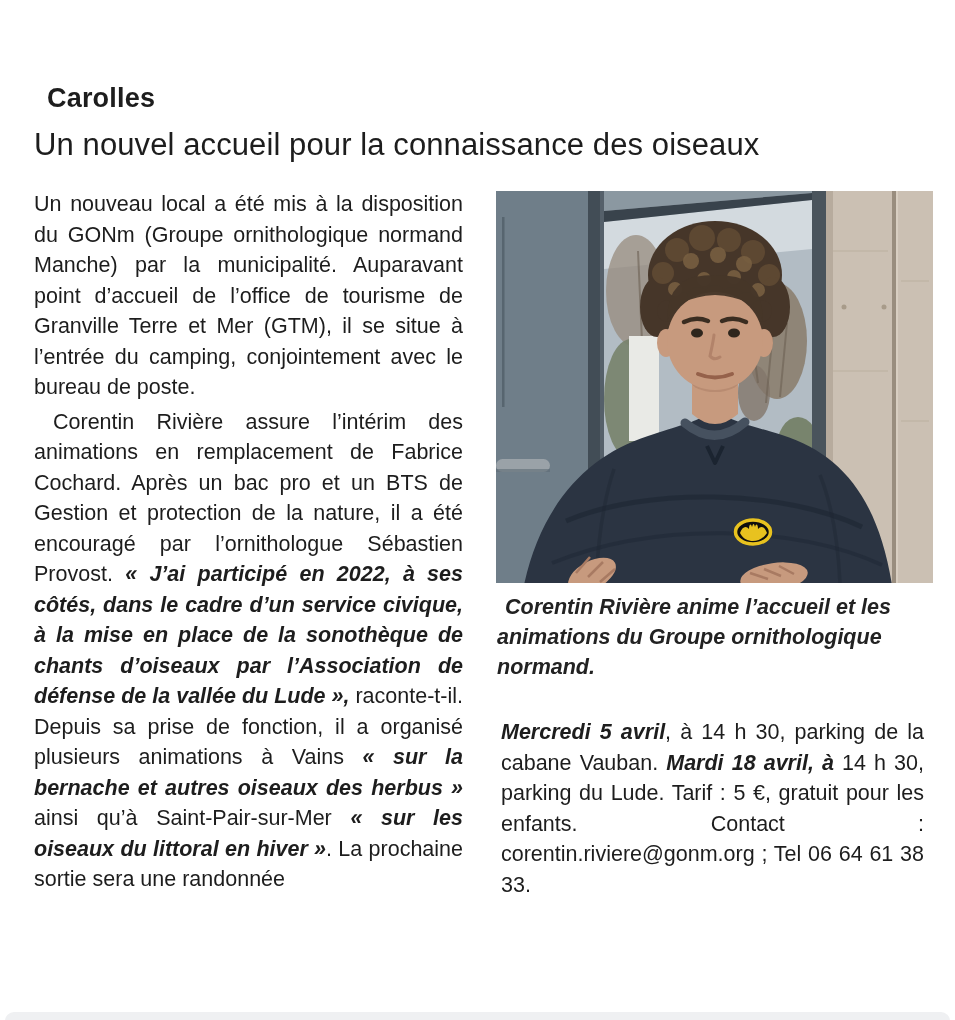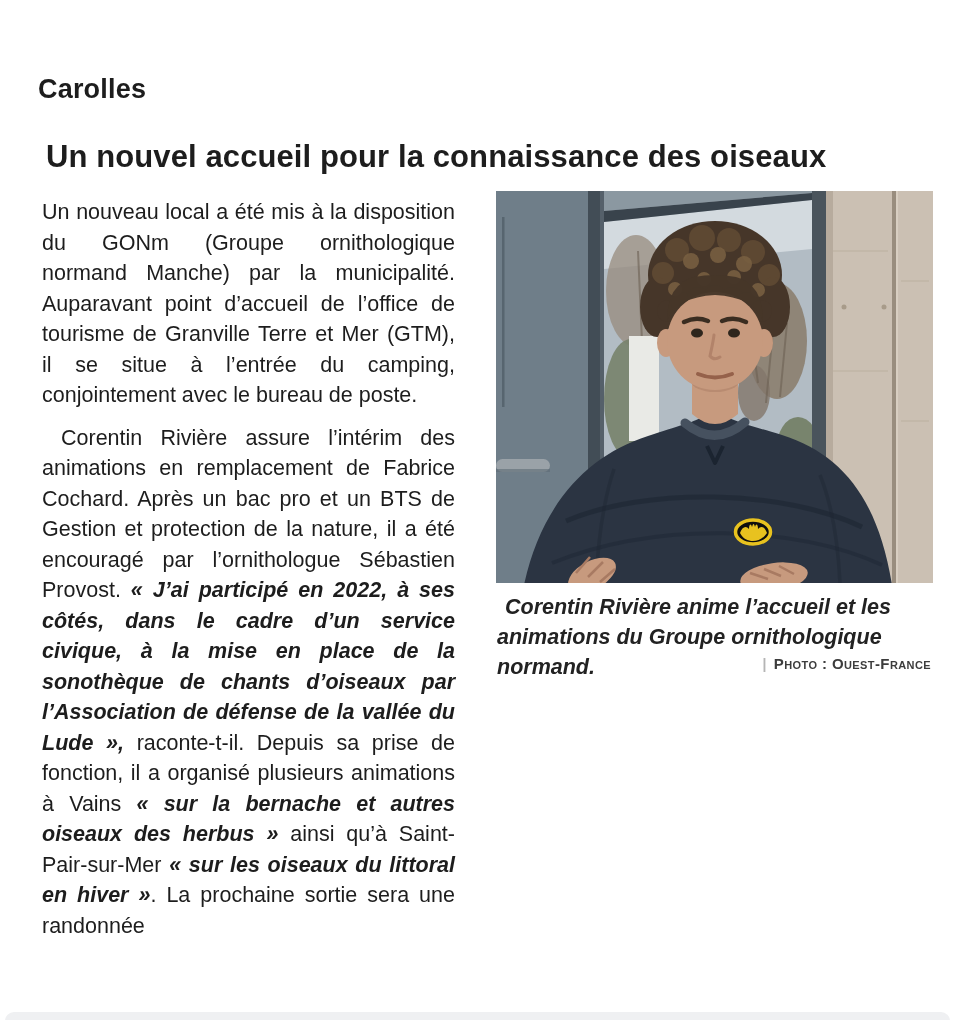--- a/index.html
+++ b/index.html
@@ -3,33 +3,33 @@
 <meta charset="utf-8">
 <style>
   html,body{margin:0;padding:0;}
   body{
     width:955px;height:1020px;position:relative;overflow:hidden;
     background:var(--background,#fff);
     font-family:"Liberation Sans","DejaVu Sans",sans-serif;
     color:var(--text_color,#1d1d1d);
   }
   .kicker{
-    position:absolute;left:30px;top:66px;margin:8px;
+    position:absolute;left:30px;top:66px;margin:17px;
     font-size:27px;font-weight:bold;letter-spacing:.2px;
   }
   .title{
-    position:absolute;left:30px;top:123px;margin:16px;width:900px;
-    font-size:31px;font-weight:700;letter-spacing:.1px;
+    position:absolute;left:30px;top:123px;margin:4px;width:900px;
+    font-size:31px;font-weight:400;letter-spacing:.1px;
   }
   .col{
     position:absolute;
     font-size:21.5px;line-height:30.5px;
     text-align:justify;
   }
-  .col p{margin:12px;}
+  .col p{margin:4px;}
   .col p.indent{text-indent:19px;}
   .col b{font-weight:bold;font-style:italic;}
   .col-left{left:30px;top:185px;width:437px;}
   .col-right{left:497px;top:713px;width:431px;}
   .col-right p + p{margin-top:40px;}
   figure.photo{
     position:absolute;left:496px;top:191px;width:437px;height:392px;margin:0;
     overflow:hidden;background:#9aa6af;
   }
   figure.photo svg{display:block;width:100%;height:100%;}
@@ -176,21 +176,19 @@
         <ellipse cx="238" cy="142" rx="6" ry="4.5" fill="#2e261d"></ellipse>
         <path d="M218,144 C217,152 215,160 214,165 Q218,170 224,166" stroke="#b2836a" stroke-width="3" fill="none" stroke-linecap="round"></path>
         <path d="M202,183 Q219,190 236,183" stroke="#95614a" stroke-width="4" fill="none" stroke-linecap="round"></path>
       </g>
     </g>
   </svg>
 </figure>
 
 <figcaption class="caption">
   <span>Corentin Rivière anime l’accueil et les animations du Groupe ornithologique normand.</span>
-  <span class="credit">
-    <span class="bar">|</span><span>Photo : Ouest-France</span>
-  </span>
 </figcaption>
 
 <div class="col col-right">
+    <p><b>Mercredi 5 avril</b><span>, à 14 h 30, parking de la cabane Vauban. </span><b>Mardi 18 avril, à</b><span> 14 h 30, parking du Lude. Tarif : 5 €, gratuit pour les enfants. Contact : corentin.riviere@gonm.org ; Tel 06 64 61 38 33.</span></p>
   </div>
 
 <div class="bottom-bar"></div>
 
 </body></html>

